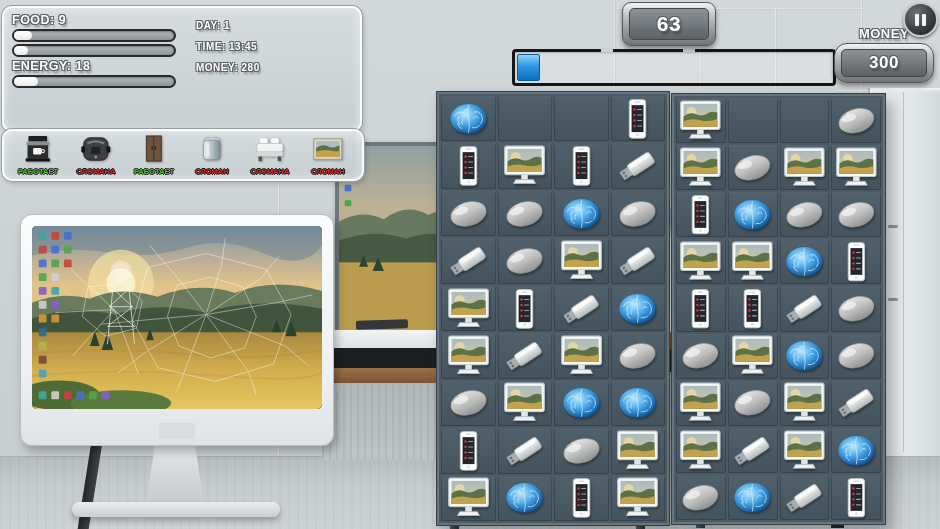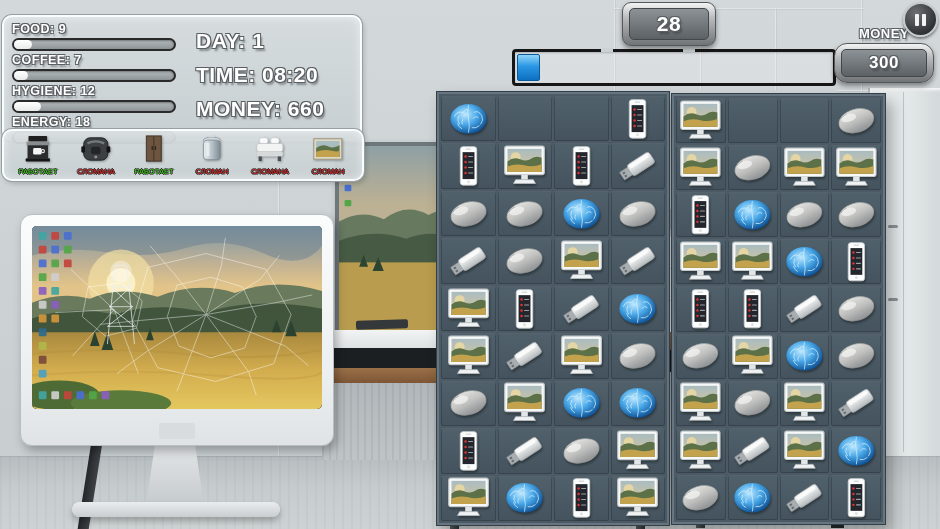--- a/index.html
+++ b/index.html
@@ -32,33 +32,33 @@
   .imac{left:20px;top:214px;width:312px;height:315px;}
   .imac-leg{position:absolute;left:64px;top:226px;width:11px;height:98px;background:linear-gradient(90deg,#24272a,#3e4246);transform:rotate(9deg);}
   .imac-stand{position:absolute;left:126px;top:228px;width:58px;height:64px;background:linear-gradient(180deg,#e4e7e9,#c5cacd);clip-path:polygon(16% 0,84% 0,100% 100%,0 100%);}
   .imac-base{position:absolute;left:52px;top:288px;width:208px;height:15px;background:linear-gradient(180deg,#eaedee,#c8cdd0);border-radius:8px;box-shadow:0 4px 6px rgba(0,0,0,.25);}
   .imac-body{position:absolute;left:0;top:0;width:312px;height:230px;background:linear-gradient(180deg,#fbfcfc 0%,#eceff0 70%,#dfe3e5 100%);border:1px solid #b8bec1;border-radius:12px;box-shadow:3px 5px 10px rgba(0,0,0,.28);}
   .imac-screen{position:absolute;left:11px;top:11px;width:290px;height:183px;background:#101214;border-radius:5px;overflow:hidden;box-shadow:inset 0 0 0 2px #1b1e20;}
   .imac-screen svg{width:100%;height:100%;display:block;}
   .imac-slot{position:absolute;left:138px;top:208px;width:36px;height:16px;background:#d8dcde;border-radius:2px;}
   
   .panel{background:linear-gradient(180deg,rgba(214,220,222,0.95),rgba(199,207,210,0.95));border:2px solid #fafdfd;border-radius:10px;box-shadow:0 0 0 1px #979fa2,2px 3px 5px rgba(0,0,0,.18),inset 0 0 10px rgba(255,255,255,.55);}
-  .stats-panel{left:2px;top:15px;width:356px;height:122px;z-index:20;}
+  .stats-panel{left:2px;top:6px;width:356px;height:122px;z-index:20;}
   .stats-col{position:absolute;left:8px;top:5px;width:168px;}
   .stat{margin-bottom:2px;}
   .stat-label{font-size:12.5px;line-height:15px;}
   .stat-bar{width:160px;height:9px;border:2px solid #2a2a2a;border-radius:7px;background:linear-gradient(180deg,#b3b9bb,#8e9598);box-shadow:inset 0 1px 2px rgba(0,0,0,.35);margin:1px 0 2px 0;}
   .stat-fill{height:100%;background:linear-gradient(180deg,#ffffff,#e8eaea);border-radius:5px;}
   .info-col{position:absolute;left:192px;top:12px;}
-  .info-line{font-size:21px;margin-bottom:10px;}
+  .info-line{font-size:10px;margin-bottom:10px;}
   .gametext{color:#fff;font-weight:700;letter-spacing:.5px;text-shadow:-1px -1px 0 #5a5f62,1px -1px 0 #5a5f62,-1px 1px 0 #5a5f62,1px 1px 0 #5a5f62,2px 3px 2px rgba(40,45,50,.45);}
   .appliance-panel{left:2px;top:129px;width:346px;height:48px;display:flex;justify-content:space-between;align-items:center;padding:0 6px;z-index:20;}
   .app-slot{display:flex;flex-direction:column;align-items:center;width:56px;cursor:pointer;}
   .app-slot svg{height:28px;filter:drop-shadow(1px 1px 1px rgba(0,0,0,.3));}
-  .app-status{font-size:7.5px;font-weight:400;letter-spacing:0;line-height:9px;text-shadow:-1px 0 0 #1c1c1c,1px 0 0 #1c1c1c,0 -1px 0 #1c1c1c,0 1px 0 #1c1c1c;text-align:right;}
+  .app-status{font-size:7.5px;font-weight:700;letter-spacing:0;line-height:9px;text-shadow:-1px 0 0 #1c1c1c,1px 0 0 #1c1c1c,0 -1px 0 #1c1c1c,0 1px 0 #1c1c1c;text-align:right;}
   
   .plaque{background:linear-gradient(180deg,#f3f4f4 0%,#b9bbbd 35%,#717477 100%);border:1px solid #54585a;border-radius:9px;box-shadow:0 3px 5px rgba(0,0,0,.4);z-index:20;}
   .plaque-inner{position:absolute;left:6px;top:5px;right:6px;bottom:5px;background:linear-gradient(180deg,#8d9296,#5b6165);border:1px solid #43474a;border-radius:5px;display:flex;align-items:center;justify-content:center;}
   .score-plaque{left:622px;top:2px;width:92px;height:42px;}
   .score-plaque .plaque-text{font-size:21px;}
   .target-plaque{left:834px;top:43px;width:98px;height:38px;border-radius:13px;}
   .target-plaque .plaque-text{font-size:17px;}
   .target-label{left:836px;top:26px;width:96px;text-align:center;font-size:13px;z-index:20;}
   .progress{left:512px;top:49px;width:318px;height:31px;border:3px solid #161616;border-radius:4px;background:rgba(255,255,255,.18);box-shadow:inset 0 1px 2px rgba(0,0,0,.2);z-index:19;}
   .progress-fill{position:absolute;left:2px;top:2px;bottom:2px;background:linear-gradient(180deg,#90d5f8 0%,#2b97e4 45%,#0d6fc0 100%);border:1px solid #0a5a9a;border-radius:2px;}
@@ -1487,42 +1487,35 @@
 
   <div class="abs panel stats-panel">
     <div class="stats-col">
         <div class="stat">
           <div class="gametext stat-label">FOOD: 9</div>
           <div class="stat-bar">
             <div class="stat-fill" style="width: 11%;"></div>
           </div>
         </div>
         <div class="stat">
-          <div class="gametext stat-label">COFFEE: 7</div>
           <div class="stat-bar">
             <div class="stat-fill" style="width: 9%;"></div>
-          </div>
-        </div>
-        <div class="stat">
-          <div class="gametext stat-label">HYGIENE: 12</div>
-          <div class="stat-bar">
-            <div class="stat-fill" style="width: 17%;"></div>
           </div>
         </div>
         <div class="stat">
           <div class="gametext stat-label">ENERGY: 18</div>
           <div class="stat-bar">
             <div class="stat-fill" style="width: 15%;"></div>
           </div>
         </div>
       </div>
     <div class="info-col">
       <div class="gametext info-line">DAY: 1</div>
-      <div class="gametext info-line">TIME: 08:20</div>
-      <div class="gametext info-line">MONEY: 660</div>
+      <div class="gametext info-line">TIME: 13:45</div>
+      <div class="gametext info-line">MONEY: 280</div>
     </div>
   </div>
   <div class="abs panel appliance-panel">
       <div class="app-slot">
         <div><svg viewBox="0 0 36 30">
             <rect x="8" y="1" width="20" height="6" rx="1" fill="#1f1f1f"></rect>
             <rect x="6" y="7" width="24" height="4" fill="#8a8d8f"></rect>
             <rect x="7" y="11" width="22" height="14" fill="#2b2c2e"></rect>
             <rect x="13" y="14" width="9" height="7" rx="1.5" fill="#f4f4f2"></rect>
             <rect x="22" y="15.5" width="3" height="3.5" rx="1.5" fill="none" stroke="#f4f4f2" stroke-width="1.2"></rect>
@@ -1583,21 +1576,21 @@
             <rect x="5.5" y="6.5" width="25" height="17" fill="#a9bcc0"></rect>
             <path d="M5.5 14 Q12 9 18 12 T30.5 11 L30.5 23.5 L5.5 23.5 Z" fill="#5d7148"></path>
             <path d="M5.5 18 Q14 15 22 17 T30.5 16 L30.5 23.5 L5.5 23.5 Z" fill="#c2a24c"></path>
           </svg></div>
         <div class="app-status" style="color: rgb(239, 31, 31);">СЛОМАН</div>
       </div>
     </div>
 
   <div class="abs plaque score-plaque">
     <div class="plaque-inner">
-      <span class="gametext plaque-text">28</span>
+      <span class="gametext plaque-text">63</span>
     </div>
   </div>
   <div class="abs progress">
     <div class="progress-fill" style="width: 6.5%;"></div>
     <div class="notch n1"></div>
     <div class="notch n2"></div>
   </div>
   <div class="abs gametext target-label">MONEY</div>
   <div class="abs plaque target-plaque">
     <div class="plaque-inner">

